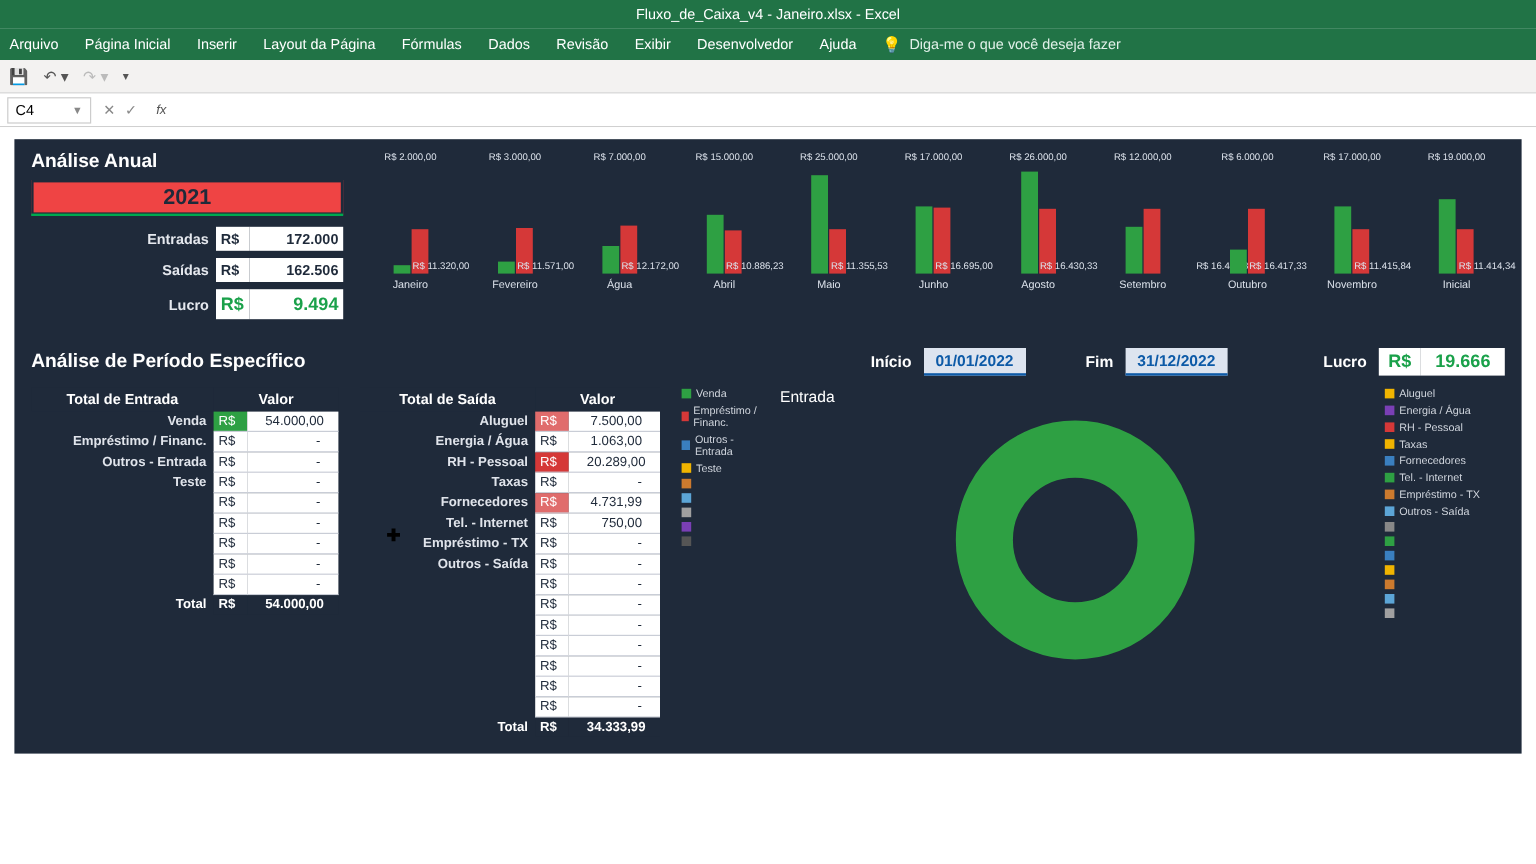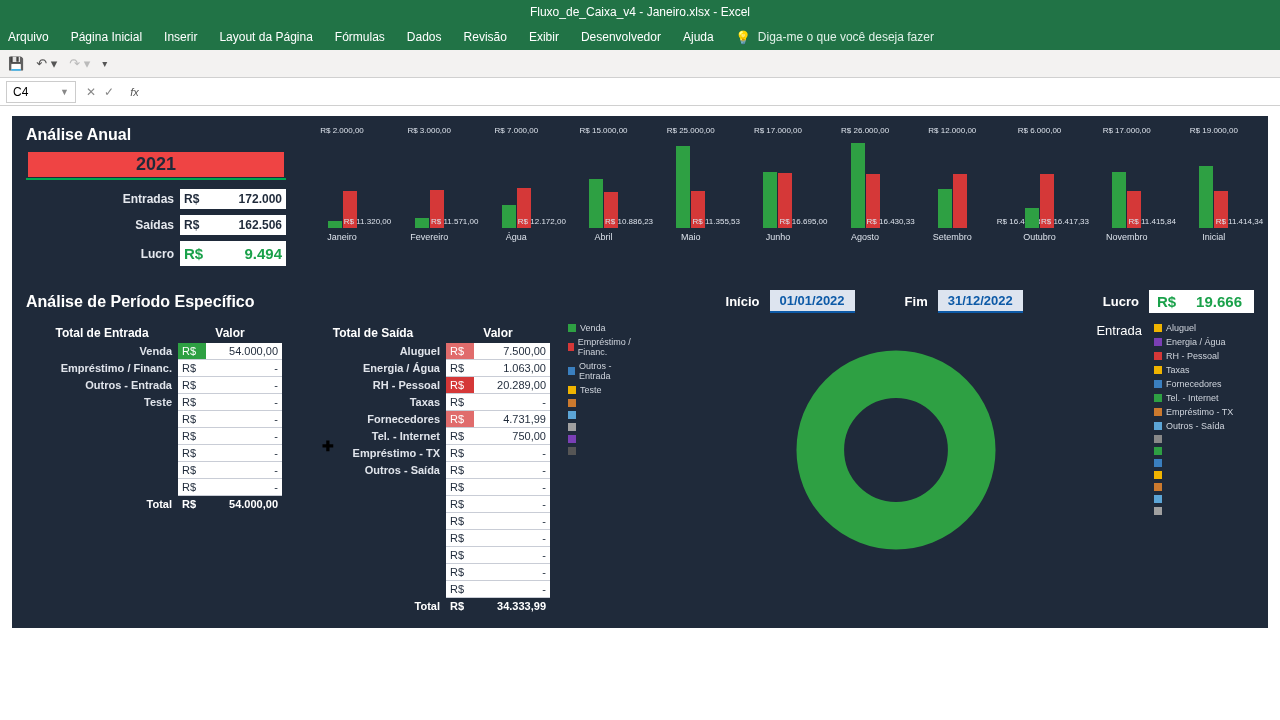--- a/index.html
+++ b/index.html
@@ -66,29 +66,29 @@
 
 .tbl { }
 .tbl-entrada { width: 256px; }
 .tbl-saida { width: 250px; }
 .tbl-head { display: grid; grid-template-columns: 1fr 104px; }
 .tbl-head .h1 { text-align: center; font-weight: 700; font-size: 12px; padding: 3px 0; background: #1f2a3a; }
 .tbl-head .h2 { text-align: center; font-weight: 700; font-size: 12px; padding: 3px 0; background: #1f2a3a; }
 .row { display: grid; grid-template-columns: 1fr 28px 76px; }
 .row .label { text-align: right; padding: 2px 6px; font-size: 11px; color: #e0e4eb; font-weight: 600; }
 .row .cur3 { background: #fff; color: #1f2a3a; font-size: 11px; padding: 2px 4px; border-bottom: 1px solid #c9cdd6; }
-.row .val3 { background: #fff; color: #1f2a3a; font-size: 11px; padding: 2px 4px; text-align: right; border-bottom: 1px solid #c9cdd6; }
+.row .val3 { background: #fff; color: #1f2a3a; font-size: 11px; padding: 2px 15px; text-align: right; border-bottom: 1px solid #c9cdd6; }
 .row.hl .cur3 { background: #2ea043; color: #fff; }
 .row.red1 .cur3 { background: #e06c6c; color: #fff; }
 .row.red2 .cur3 { background: #d53838; color: #fff; }
 .row.total .label { font-weight: 700; color: #fff; }
 .row.total .cur3, .row.total .val3 { background: #1f2a3a; color: #fff; font-weight: 700; border: none; }
 
 .donut-wrap { flex: 1; display: flex; gap: 12px; }
-.donut-container { flex: 1; text-align: right; }
+.donut-container { flex: 1; text-align: left; }
 .donut-container .dtitle { font-size: 13px; font-weight: 500; margin-bottom: 12px; }
 .donut-legend { font-size: 9px; color: #cfd4dc; text-align: left; }
 .donut-legend div { display: flex; align-items: center; gap: 4px; margin-bottom: 4px; }
 .donut-legend .sw { width: 8px; height: 8px; }
 svg.donut { display: block; margin: 0 auto; }
 
 .plus-cursor { position: absolute; left: 322px; top: 332px; font-size: 14px; color: #000; font-weight: 700; }
 </style>
 </head>
 <body>

